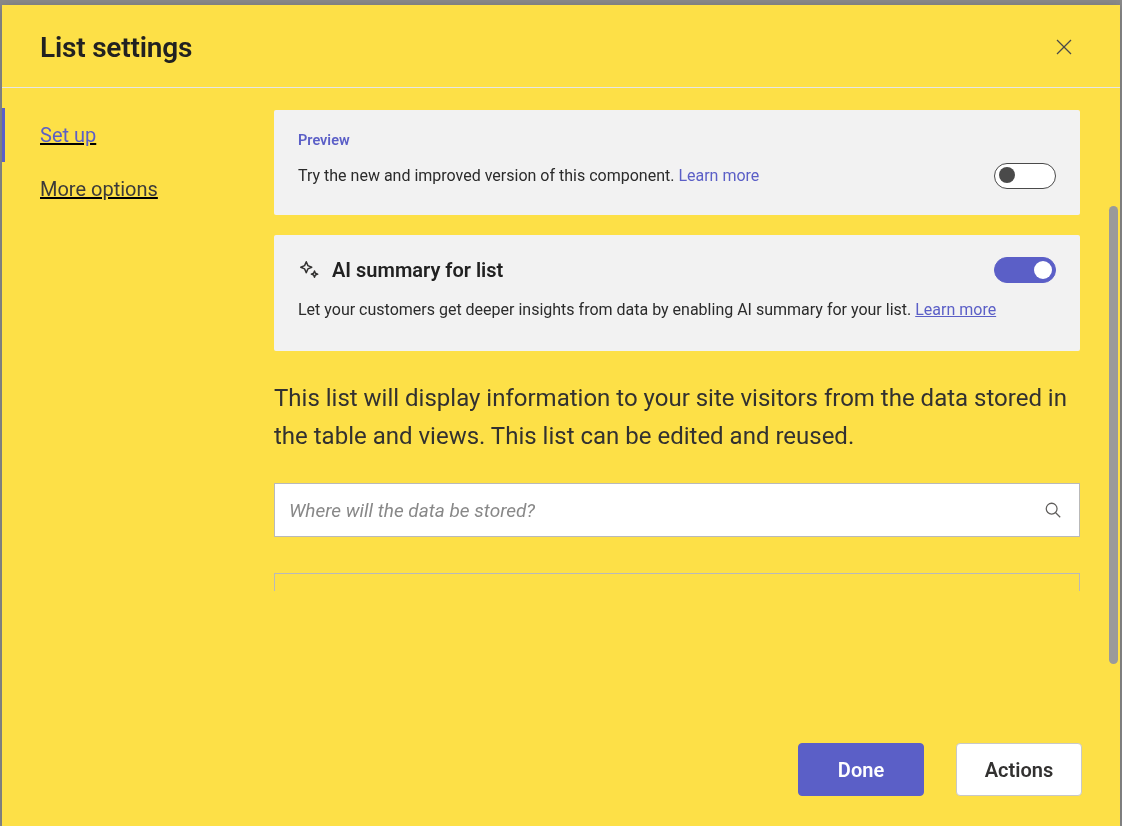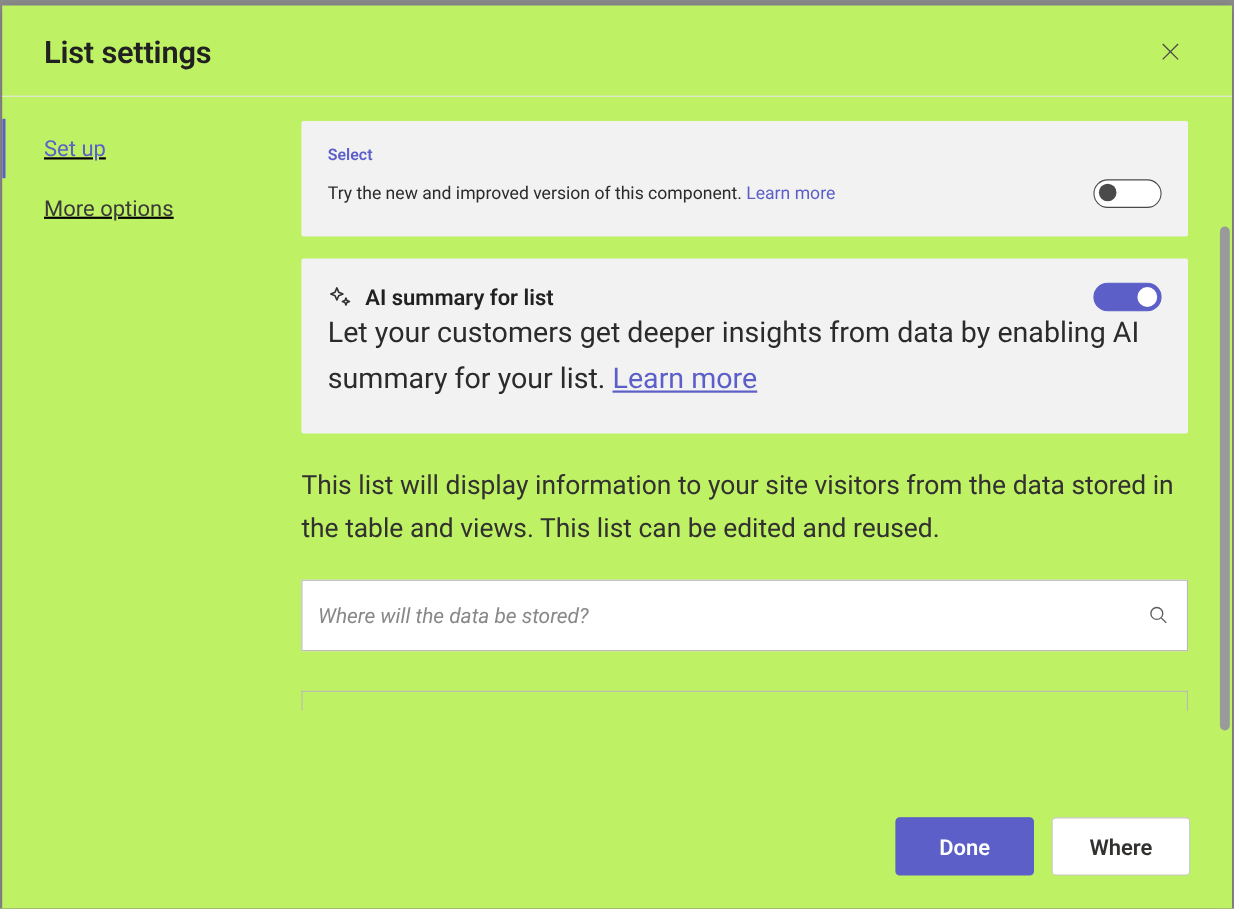--- a/index.html
+++ b/index.html
@@ -14,21 +14,21 @@
       height: 826px;
       overflow: hidden;
       position: relative;
     }
     .dialog {
       position: absolute;
       top: 5px;
       left: 2px;
       right: 2px;
       bottom: 0;
-      background: #bef264;
+      background: #fde047;
       box-shadow: 0 2px 10px rgba(0,0,0,0.2);
       display: flex;
       flex-direction: column;
     }
     .dialog-header {
       display: flex;
       align-items: center;
       justify-content: space-between;
       padding: 24px 38px 22px 38px;
       border-bottom: 1px solid #e6e6e6;
@@ -165,37 +165,38 @@
     .ai-banner {
       background: #f2f2f2;
       border-radius: 2px;
       padding: 22px 24px 28px 24px;
       margin-bottom: 28px;
     }
     .ai-header {
       display: flex;
       align-items: center;
       justify-content: space-between;
+      margin-bottom: 14px;
     }
     .ai-title-wrap {
       display: flex;
       align-items: center;
       gap: 12px;
     }
     .sparkle-icon {
       width: 22px;
       height: 22px;
     }
     .ai-title {
       font-size: 20px;
       font-weight: 600;
       color: #212121;
     }
     .ai-desc {
-      font-size: 26px;
+      font-size: 16px;
       color: #2b2b2b;
       line-height: 1.6;
     }
     .section-text {
       font-size: 24px;
       color: #323130;
       line-height: 1.6;
       margin-bottom: 28px;
     }
     .field-label {
@@ -211,21 +212,21 @@
     .required {
       color: #a4262c;
       margin-left: 2px;
     }
     .input-wrap {
       position: relative;
       margin-bottom: 36px;
     }
     .text-input {
       width: 100%;
-      height: 65px;
+      height: 54px;
       border: 1.5px solid #b9b9b9;
       padding: 0 76px 0 14px;
       font-size: 19px;
       font-style: italic;
       color: #888;
       font-family: inherit;
       outline: none;
     }
     .text-input::placeholder {
       color: #888;
@@ -241,21 +242,21 @@
     }
     .select-stub {
       width: 100%;
       height: 18px;
       border: 1.5px solid #b9b9b9;
       border-bottom: none;
     }
     .dialog-footer {
       display: flex;
       justify-content: flex-end;
-      gap: 16px;
+      gap: 32px;
       padding: 20px 38px 30px 38px;
     }
     .btn {
       min-width: 126px;
       height: 53px;
       font-size: 20px;
       font-family: inherit;
       font-weight: 600;
       border-radius: 4px;
       cursor: pointer;
@@ -292,21 +293,21 @@
   <div class="dialog-body">
 
     <div class="sidebar">
       <div class="sidebar-item active">Set up</div>
       <div class="sidebar-item">More options</div>
     </div>
 
     <div class="content">
 
       <div class="banner">
-        <div class="banner-label">Select</div>
+        <div class="banner-label">Preview</div>
         <div class="banner-row">
           <div class="banner-text">
             <span>Try the new and improved version of this component. </span><a class="link">Learn more</a>
           </div>
           <div class="toggle off">
             <div class="knob"></div>
           </div>
         </div>
       </div>
 
@@ -341,16 +342,16 @@
       <div class="select-stub"></div>
 
     </div>
 
     <div class="scrollbar-fake"></div>
 
   </div>
 
   <div class="dialog-footer">
     <button class="btn btn-primary">Done</button>
-    <button class="btn btn-secondary">Where</button>
+    <button class="btn btn-secondary">Actions</button>
   </div>
 
 </div>
 
 </body></html>

